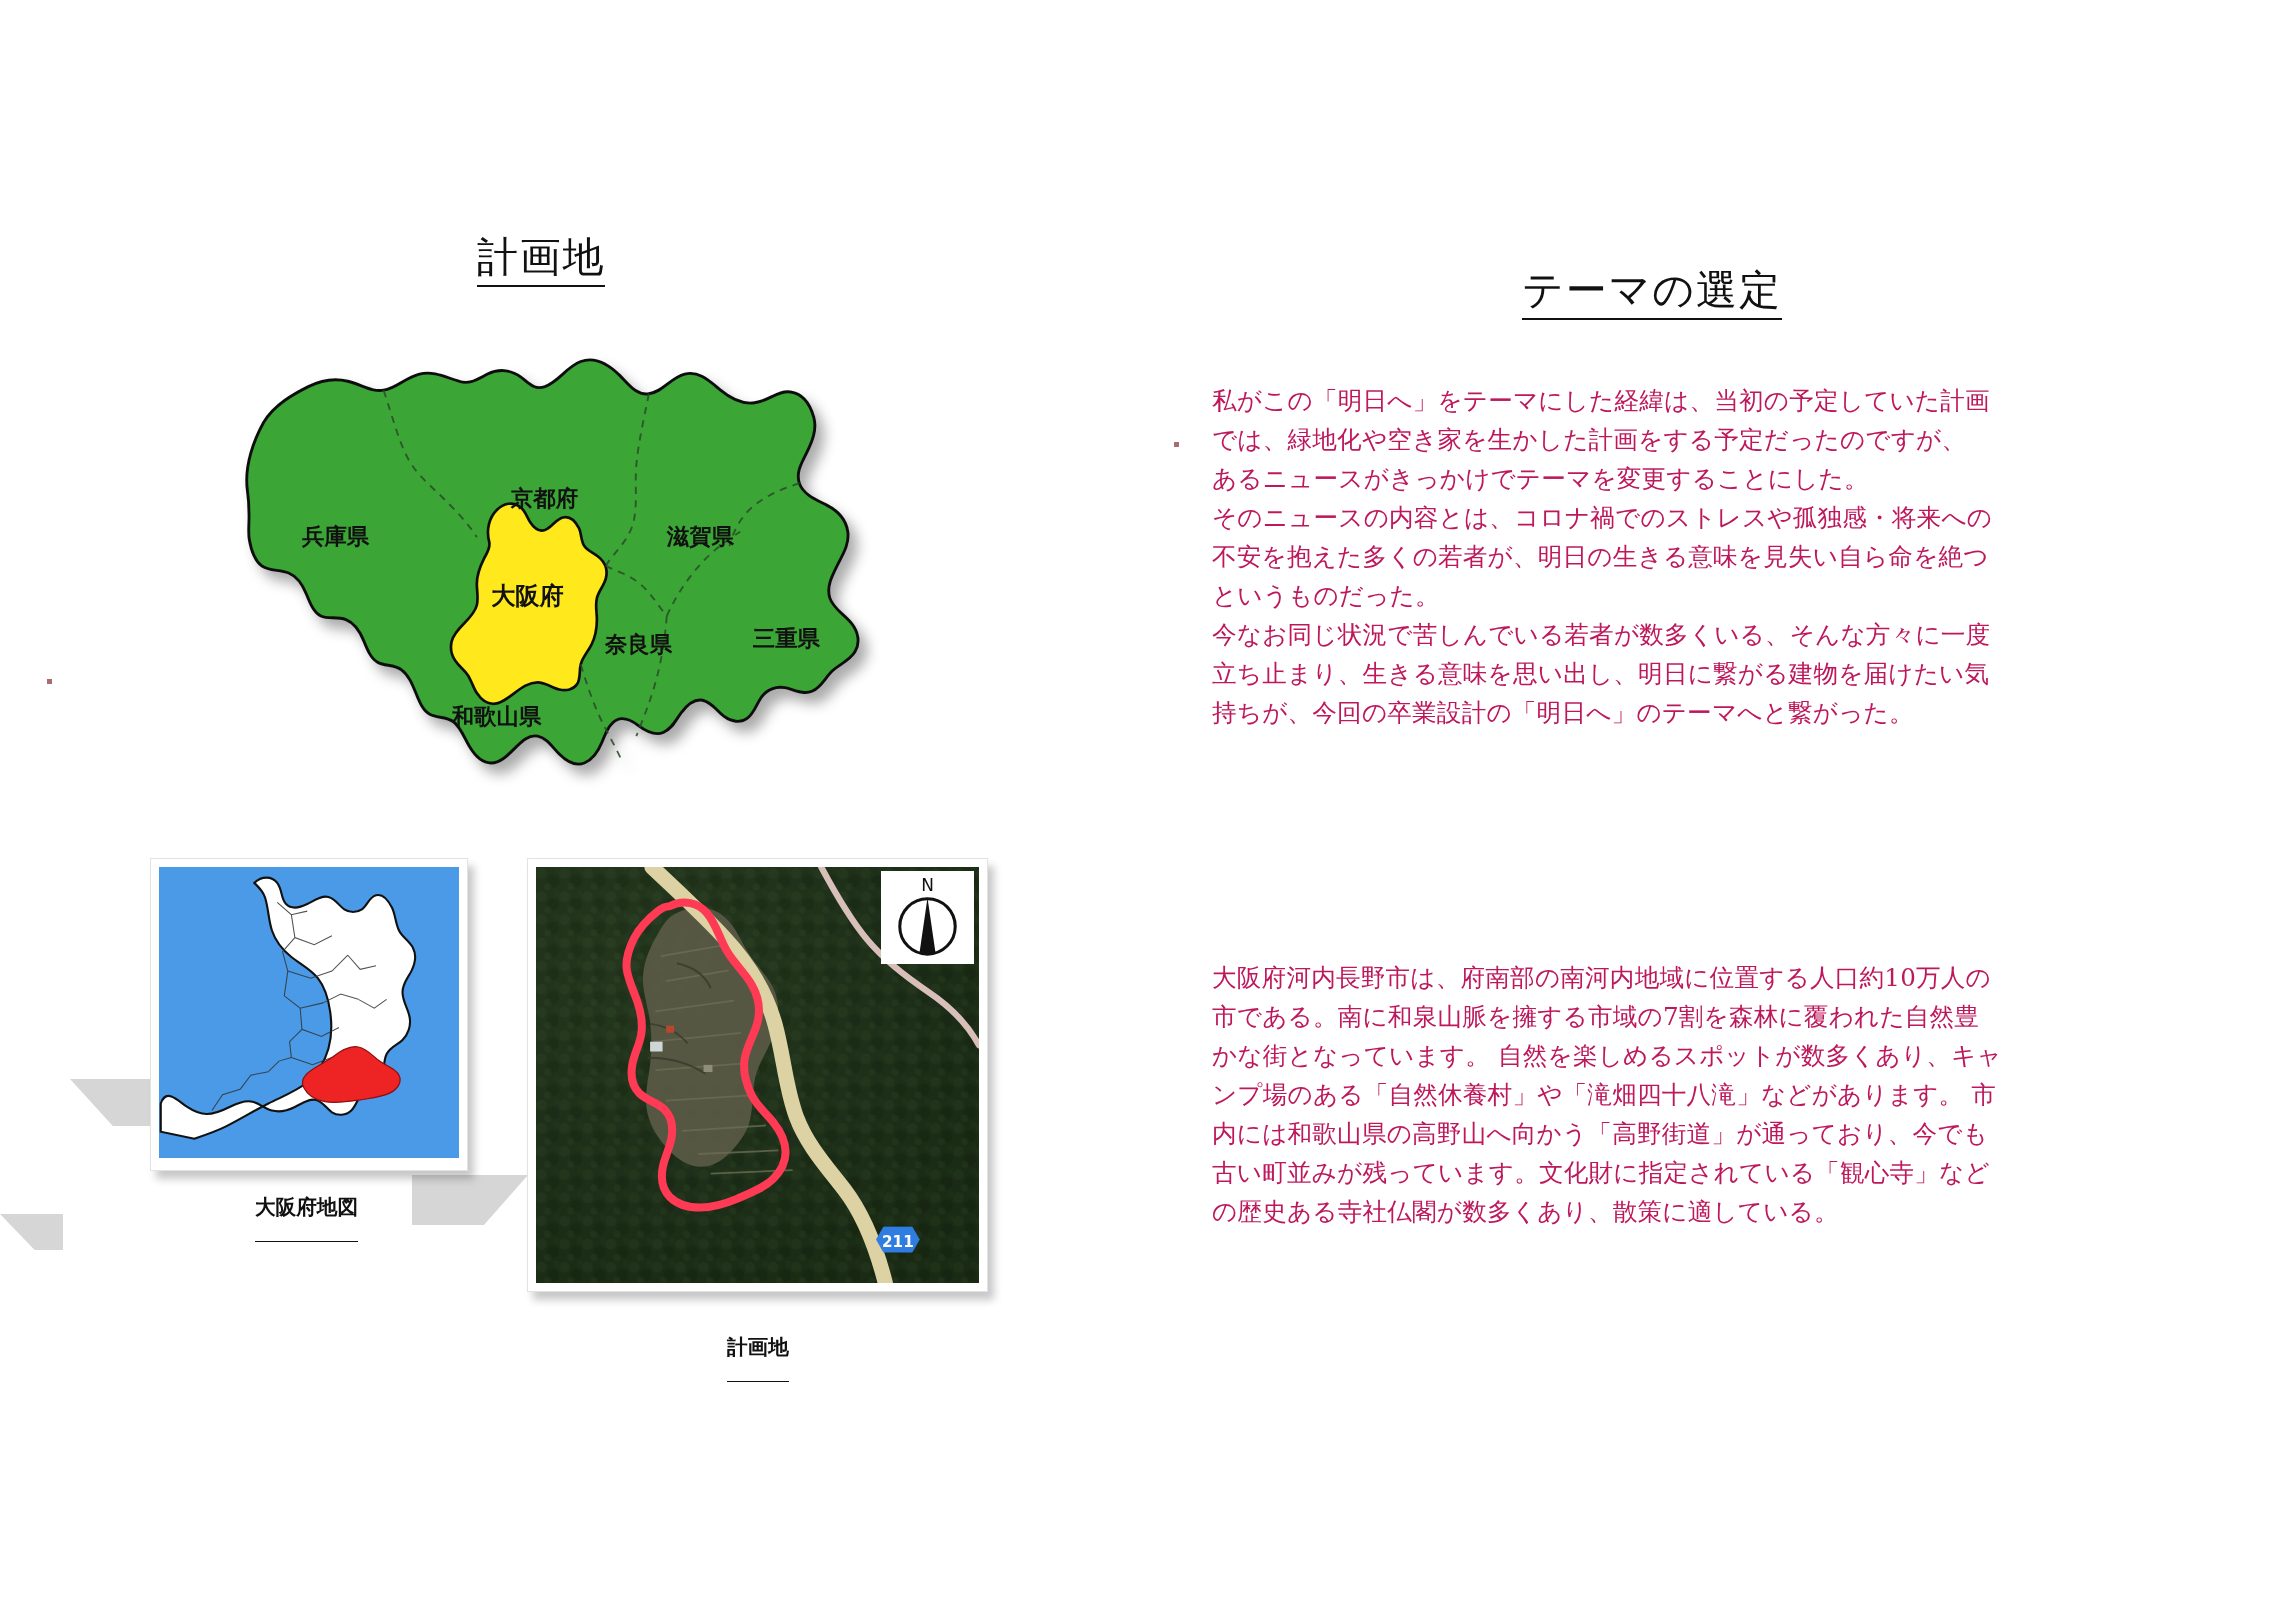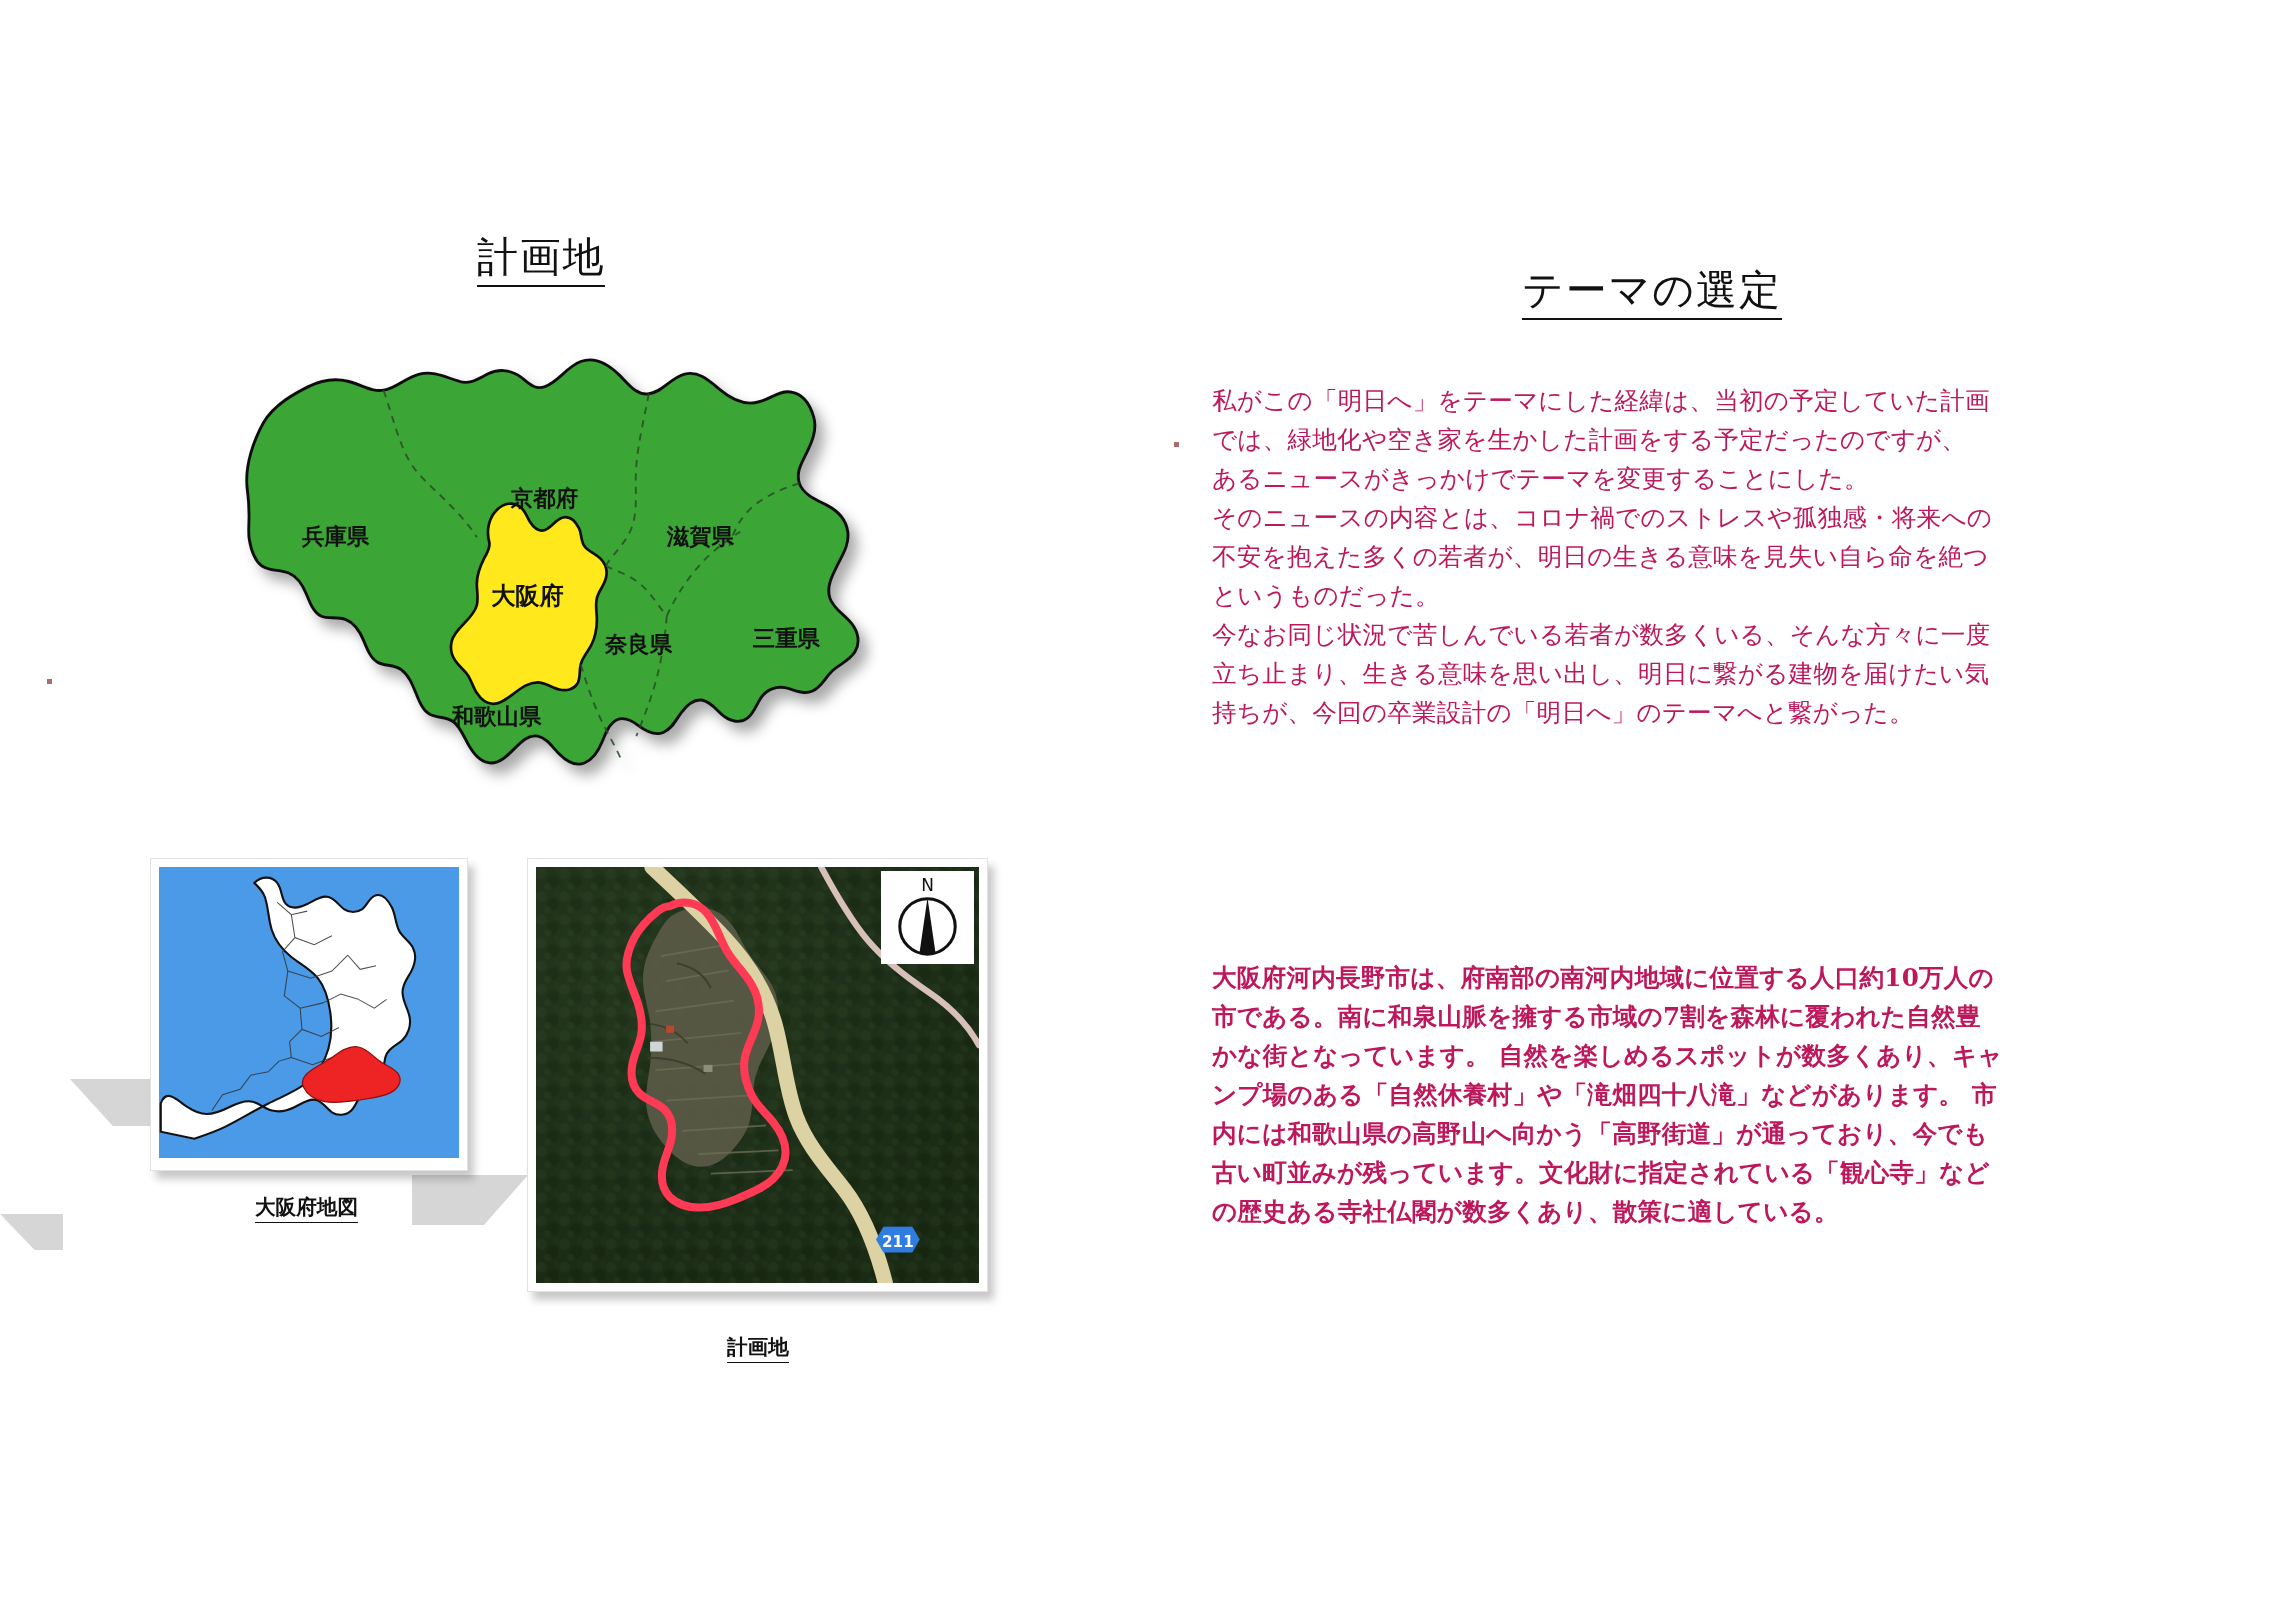--- a/index.html
+++ b/index.html
@@ -47,21 +47,21 @@
   }
   #osaka-inset{left:150px;top:858px;width:318px;height:313px;}
   #site-inset{left:527px;top:858px;width:461px;height:434px;}
 
   .inset .framebox{width:100%;height:100%;position:relative;overflow:hidden;}
 
   .caption{
     position:absolute;
     font-family:"DejaVu Sans","Liberation Sans",sans-serif;
     font-weight:700;font-size:20.6px;color:#111;
-    border-bottom:1.8px solid #111;padding-bottom:1px;white-space:pre;
+    border-bottom:1.8px solid #111;padding-bottom:20px;white-space:pre;
   }
   #caption-osaka{left:255px;top:1193px;}
   #caption-site{left:727px;top:1333px;}
 
   
   .gray-wedge{position:absolute;background:#cfcfcf;opacity:.85;}
   #wedge-a{left:70px;top:1079px;width:107px;height:47px;
     clip-path:polygon(0 0,100% 0,100% 100%,40% 100%);}
   #wedge-b{left:412px;top:1175px;width:116px;height:50px;
     clip-path:polygon(0 0,100% 0,62% 100%,0 100%);}
@@ -79,21 +79,21 @@
   .body-text{
     position:absolute;
     font-family:"DejaVu Serif","Liberation Serif",serif;
     font-size:24.6px;
     line-height:39px;
     color:#be185d;
     white-space:pre-line;
     letter-spacing:0.2px;
   }
   #para-theme{left:1212px;top:381px;width:869px;}
-  #para-city{left:1212px;top:958px;width:869px;font-weight:bold;}
+  #para-city{left:1212px;top:958px;width:869px;}
 
   
   .north-box{
     position:absolute;right:5.4px;top:3.6px;width:93px;height:93px;
     background:#ffffff;
   }
   .north-box svg{width:100%;height:100%;display:block;}
 </style>
 </head>
 <body>

